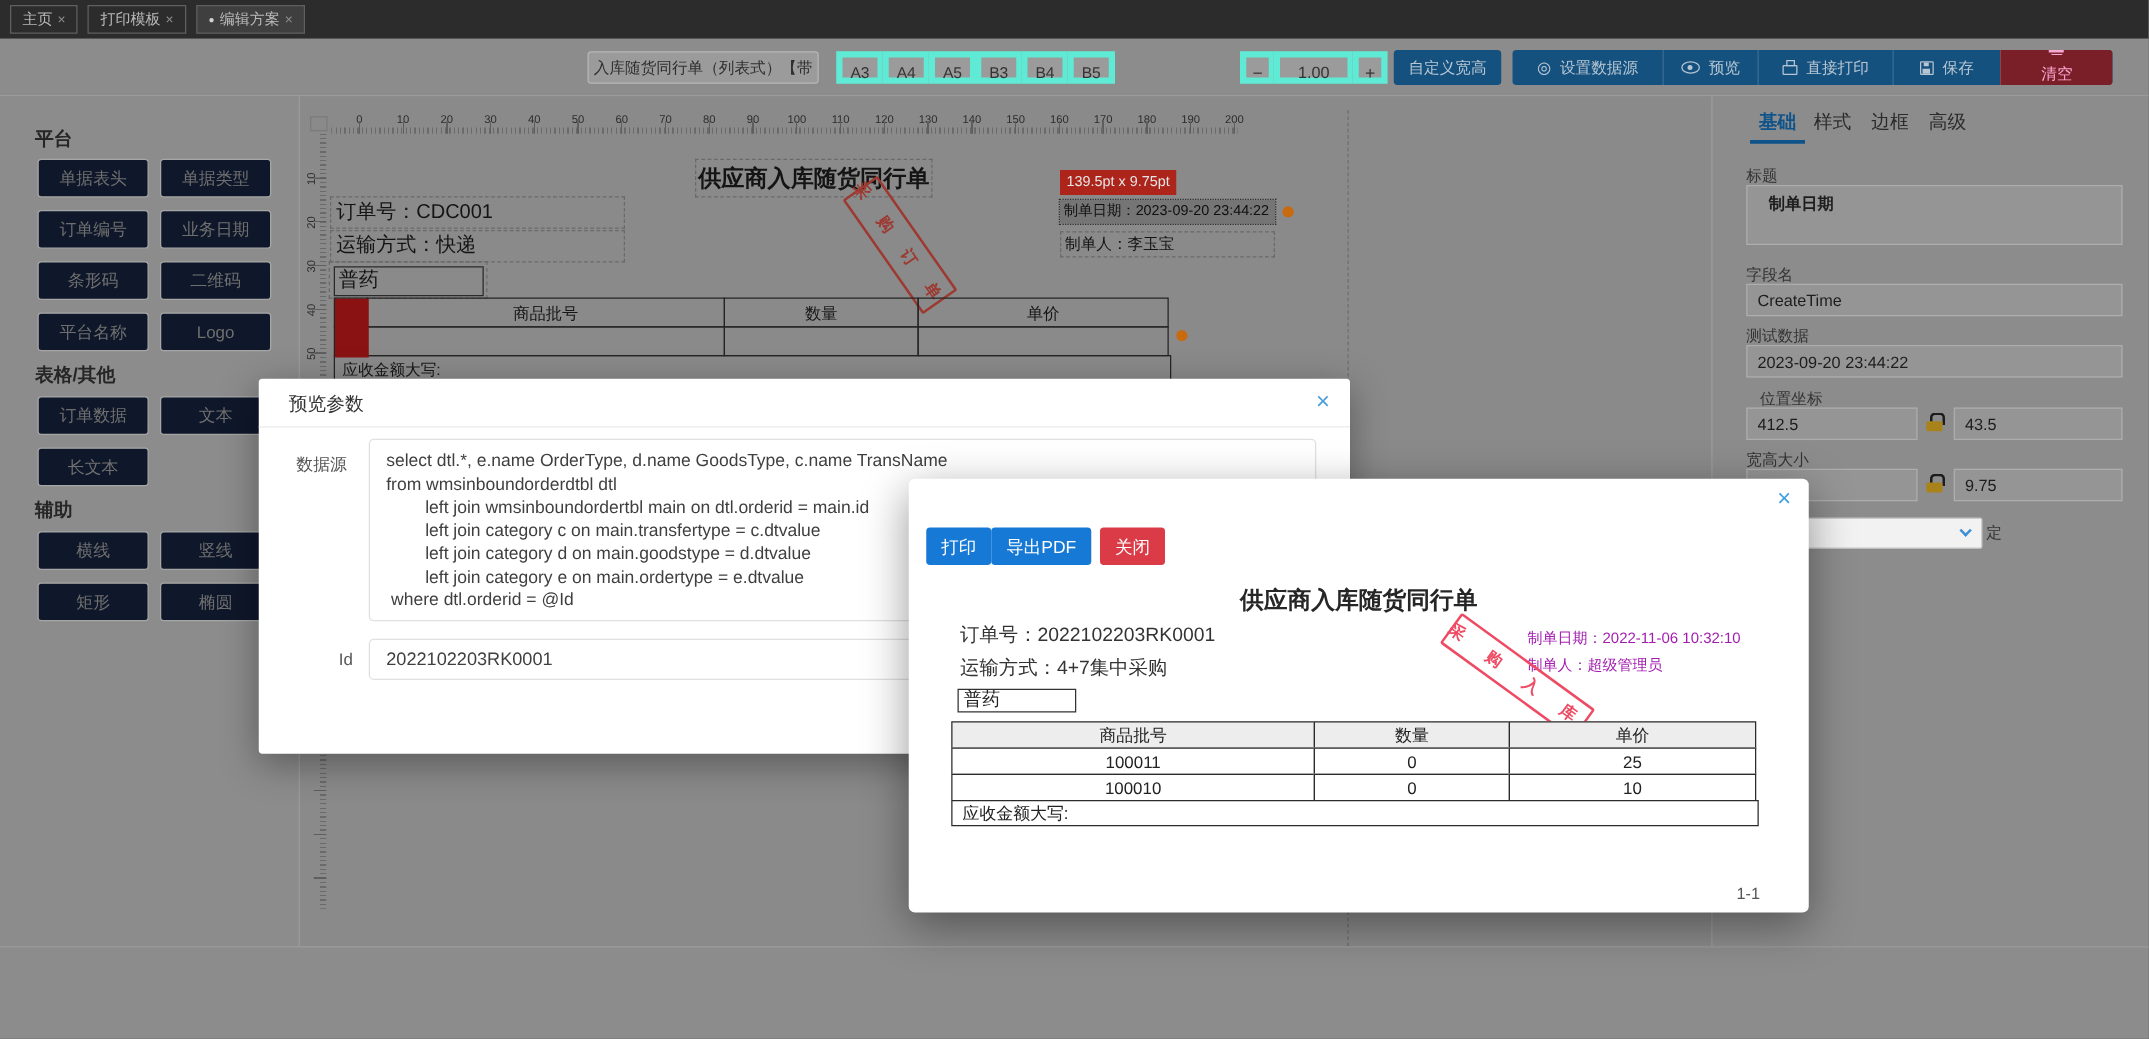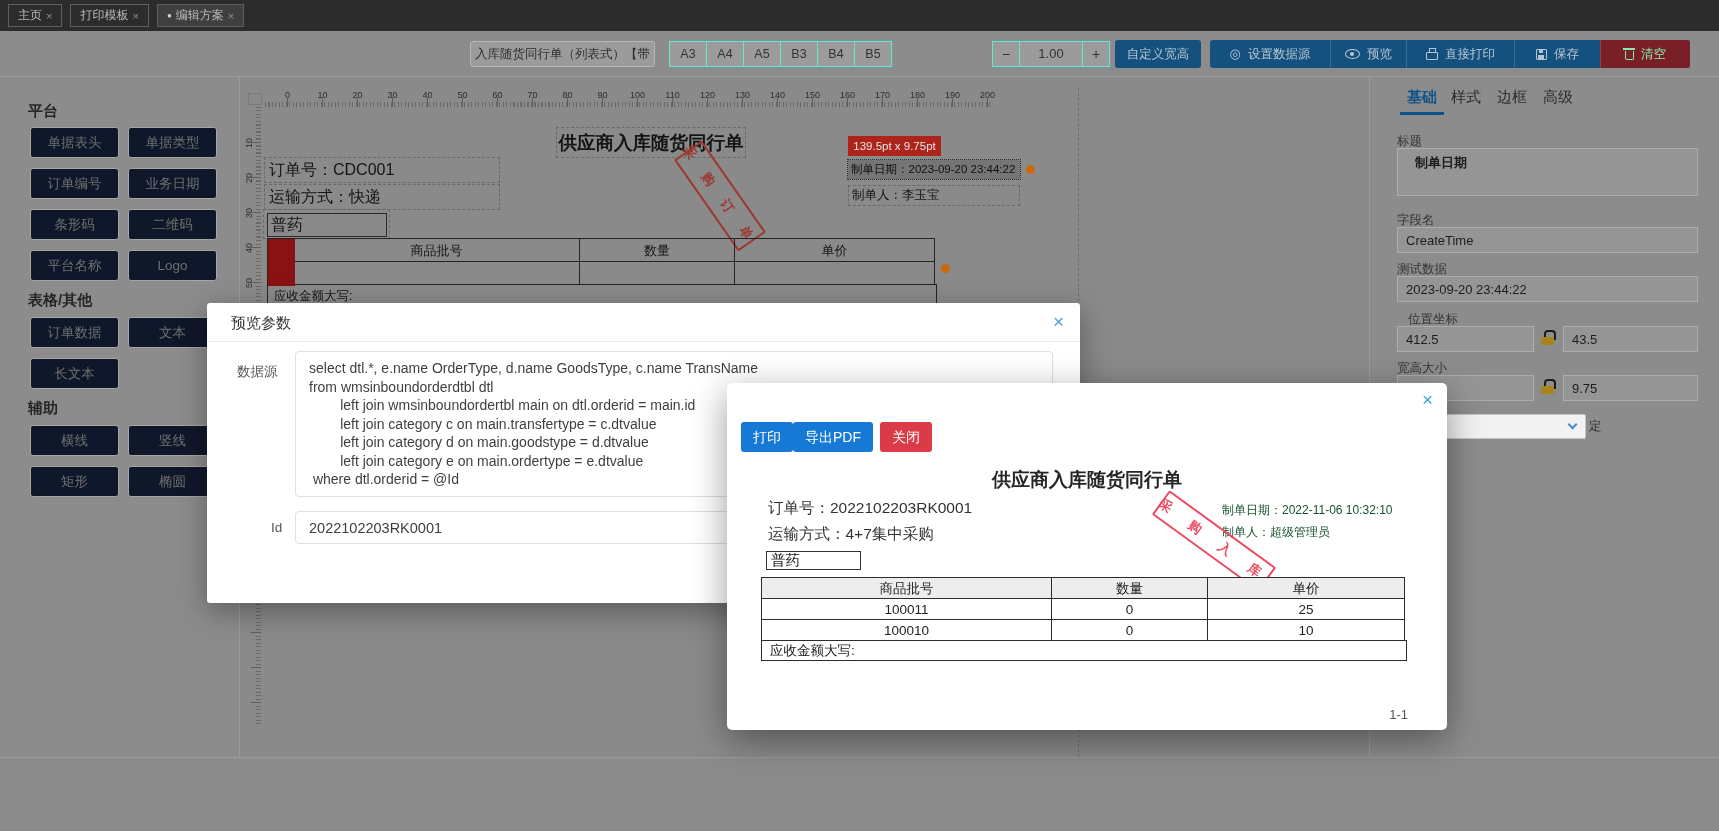--- a/index.html
+++ b/index.html
@@ -10,25 +10,25 @@
   
   .tabbar { position: absolute; left: 0; top: 0; width: 1719px; height: 31px; background: #2c2c2c; display: flex; align-items: center; padding-left: 8px; gap: 8px; }
   .tb-tab { height: 23px; border: 1px solid #5f5f5f; display: flex; align-items: center; gap: 4px; padding: 0 9px; font-size: 12px; color: #b9b9b9; cursor: default; }
   .tb-tab.active { background: #3f3f3f; }
   .tb-dot { font-size: 8px; color: #d2d2d2; }
   .tb-close { font-size: 11px; color: #8f8f8f; }
 
   
   .toolbar { position: absolute; left: 0; top: 31px; width: 1719px; height: 46px; background: #8c8c8c; border-bottom: 1px solid #9b9b9b; }
   .tool-box { background: #9b9b9b; border: 1px solid #b7b7b7; color: #2f2f2f; font-size: 12.5px; text-align: center; }
-  .seg { border: 1px solid #5eead4; background: #9b9b9b; color: #333; font-size: 12.5px; text-align: center; line-height: 24px; margin-left: -1px; }
+  .seg { border: 5px solid #5eead4; background: #9b9b9b; color: #333; font-size: 12.5px; text-align: center; line-height: 24px; margin-left: -1px; }
   .blue-btn { background: #15517f; color: #b7c6d2; font-size: 12.5px; display: flex; align-items: center; justify-content: center; gap: 7px; border-radius: 3px; }
   .grp-seg { height: 28px; display: flex; align-items: center; justify-content: center; gap: 7px; color: #b7c6d2; font-size: 12.5px; }
   .grp-seg + .grp-seg { border-left: 1px solid rgba(255,255,255,0.16); }
-  .grp-red { background: #7a1f27; color: #86efac; border-radius: 0 3px 3px 0; }
+  .grp-red { background: #7a1f27; color: #f9a8d4; border-radius: 0 3px 3px 0; flex-direction: column; }
 
   
   .icon-gear::before { content: "◎"; font-size: 13px; line-height: 13px; }
   .icon-eye { width: 15px; height: 10px; border: 1.5px solid currentColor; border-radius: 50%; position: relative; display: inline-block; }
   .icon-eye::after { content: ""; position: absolute; left: 4px; top: 1.5px; width: 4px; height: 4px; border-radius: 50%; background: currentColor; }
   .icon-printer { width: 12px; height: 8px; border: 1.5px solid currentColor; border-radius: 1px; position: relative; display: inline-block; margin-top: 3px; }
   .icon-printer::before { content: ""; position: absolute; left: 2px; top: -4.5px; width: 5px; height: 3px; border: 1.5px solid currentColor; }
   .icon-save { width: 11px; height: 11px; border: 1.5px solid currentColor; border-radius: 1px; position: relative; display: inline-block; }
   .icon-save::before { content: ""; position: absolute; left: 2px; top: 0; width: 4px; height: 3px; background: currentColor; }
   .icon-save::after { content: ""; position: absolute; left: 1px; bottom: 0; width: 6px; height: 3.5px; background: currentColor; }
@@ -85,21 +85,21 @@
   .m1-title { position: absolute; left: 24px; top: 11px; font-size: 15px; color: #333; }
   .m-close { position: absolute; font-size: 19px; color: #4b9fd8; cursor: default; line-height: 19px; }
   .m1-divider { position: absolute; left: 0; top: 38px; width: 873px; height: 1px; background: #ebebeb; }
   .m1-lbl { position: absolute; font-size: 13.5px; color: #555; }
   .m1-field { position: absolute; border: 1px solid #e0e0e0; border-radius: 4px; font-family: "Liberation Sans", sans-serif; color: #3f3f3f; }
 
   .modal2 { position: absolute; left: 727px; top: 383px; width: 720px; height: 347px; background: #fff; border-radius: 5px; box-shadow: 0 10px 36px rgba(0,0,0,0.4); z-index: 200; }
   .m2-btn { height: 30px; line-height: 30px; padding: 0 12px; border-radius: 3px; color: #fff; font-size: 14px; border: none; cursor: default; font-family: "Liberation Sans", sans-serif; }
   .doc-title { position: absolute; left: 0; top: 84px; width: 720px; text-align: center; font-size: 19px; font-weight: bold; color: #262626; }
   .doc-text { position: absolute; font-size: 15.5px; color: #333; white-space: nowrap; }
-  .doc-small { position: absolute; font-size: 12px; color: #14532d; white-space: nowrap; }
+  .doc-small { position: absolute; font-size: 12px; color: #a21caf; white-space: nowrap; }
   .stamp-p { position: absolute; left: 421px; top: 143px; width: 132px; height: 30px; border: 2px solid #ee4a63; color: #ee4a63; font-weight: bold; font-size: 13px; display: flex; align-items: center; justify-content: center; letter-spacing: 10px; white-space: nowrap; transform: rotate(36deg); border-radius: 2px; }
   .ptable { position: absolute; left: 35px; top: 195px; width: 648px; }
   .prow { display: flex; margin-top: -1px; }
   .pc { border: 1px solid #2b2b2b; margin-left: -1px; text-align: center; font-size: 13.5px; color: #222; height: 22px; line-height: 21px; background: #fff; }
   .pc.c1 { width: 291px; } .pc.c2 { width: 157px; } .pc.c3 { width: 198px; }
   .pc.hd { background: #ededed; }
   .bottom-strip { position: absolute; left: 0; top: 757px; width: 1719px; height: 74px; background: #8c8c8c; border-top: 1px solid #9b9b9b; }
 </style>
 </head>
 <body>

